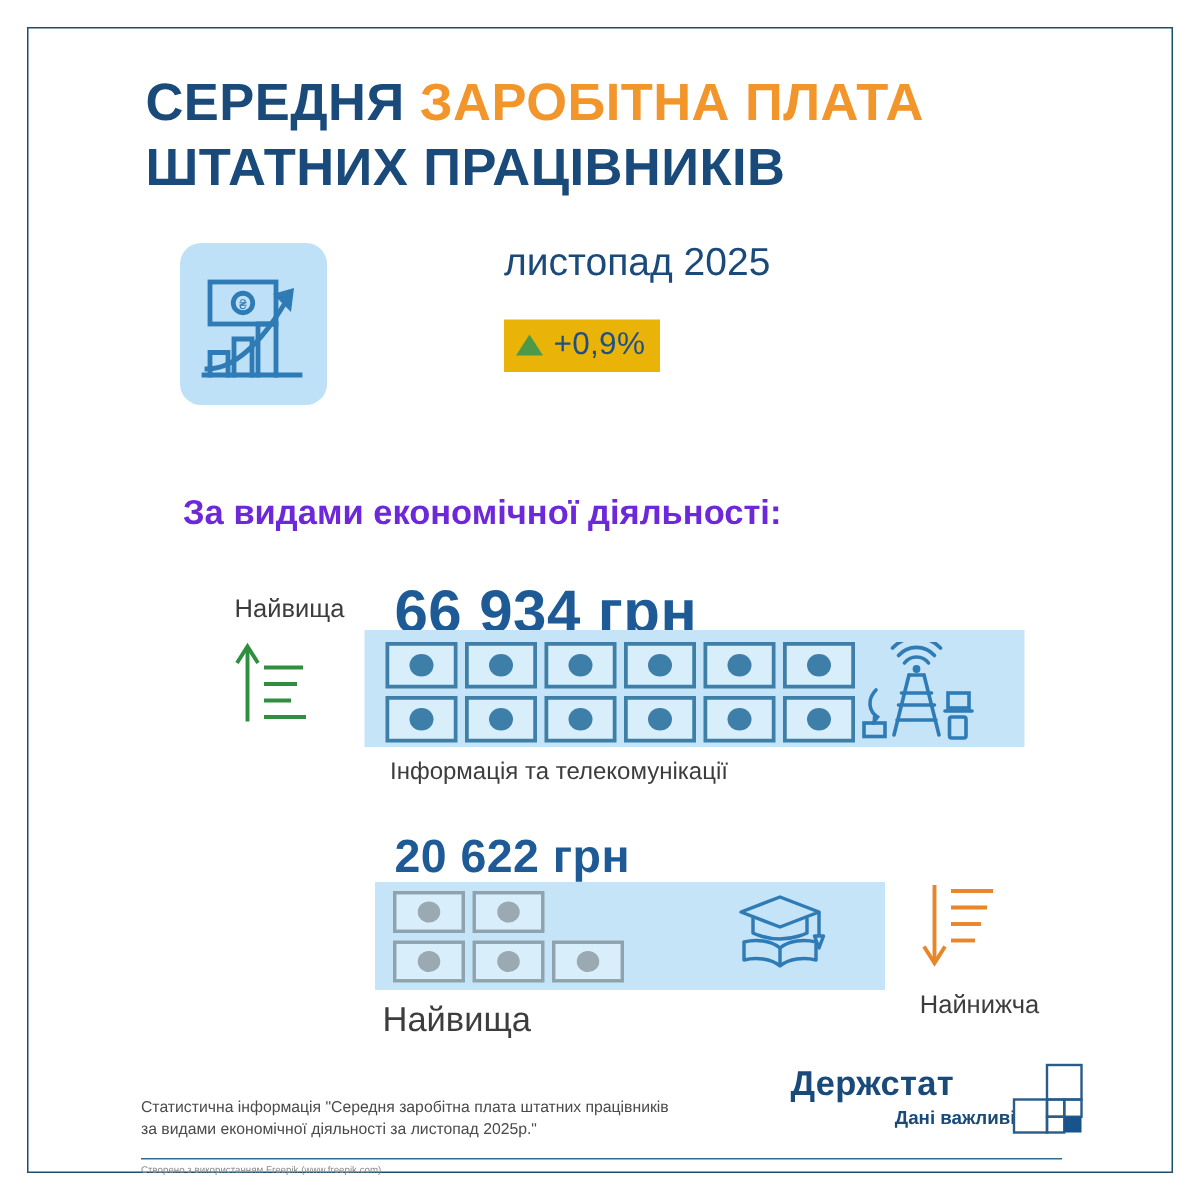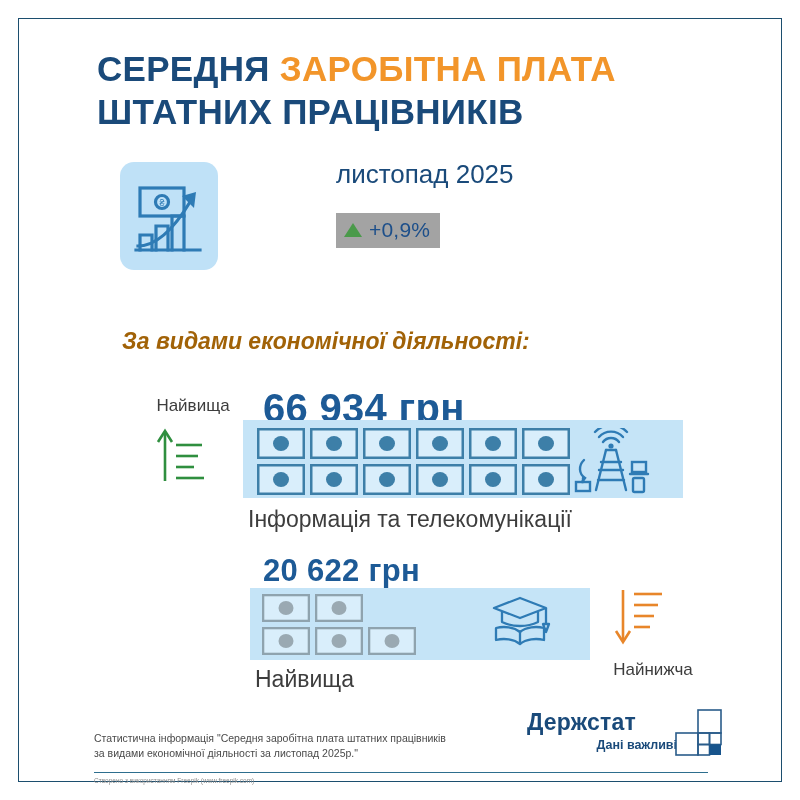--- a/index.html
+++ b/index.html
@@ -76,21 +76,21 @@
   .hero-amount .unit{
     font-size:30px;
     font-weight:bold;
     color:#1a4a7a;
     line-height:1;
   }
   .badge{
     display:inline-flex;
     align-items:center;
     gap:7px;
-    background:#a3a3a3;
+    background:#eab308;
     padding:5px 10px 6px 8px;
     margin-top:13px;
   }
   .badge .tri{
     width:0;height:0;
     border-left:9px solid transparent;
     border-right:9px solid transparent;
     border-bottom:14px solid #4a9a4a;
   }
   .badge .pct{
@@ -102,22 +102,21 @@
     font-size:19px;
     color:#3d3d3d;
   }
 
   
   .section-head{
     position:absolute;
     left:122px;top:328px;
     font-size:23px;
     font-weight:bold;
-    color:#a16207;
-    font-style:italic;
+    color:#6d28d9;
   }
 
   
   .side-label{
     position:absolute;
     font-size:17px;
     color:#3d3d3d;
     text-align:center;
   }
   .hi-label{left:138px;top:396px;width:110px;}
@@ -144,22 +143,22 @@
     background:#c5e4f7;
   }
   .notes-hi{
     position:absolute;
     left:257px;top:428px;
     display:flex;flex-direction:column;gap:5px;
   }
   .note-row{display:flex;gap:5px;}
   .cat-hi{
     position:absolute;
-    left:248px;top:506px;
-    font-size:23px;
+    left:260px;top:506px;
+    font-size:16px;
     color:#3d3d3d;
   }
 
   
   .amount-lo{
     position:absolute;
     left:263px;top:553px;
     font-size:31px;
     font-weight:bold;
     color:#1d5a96;

